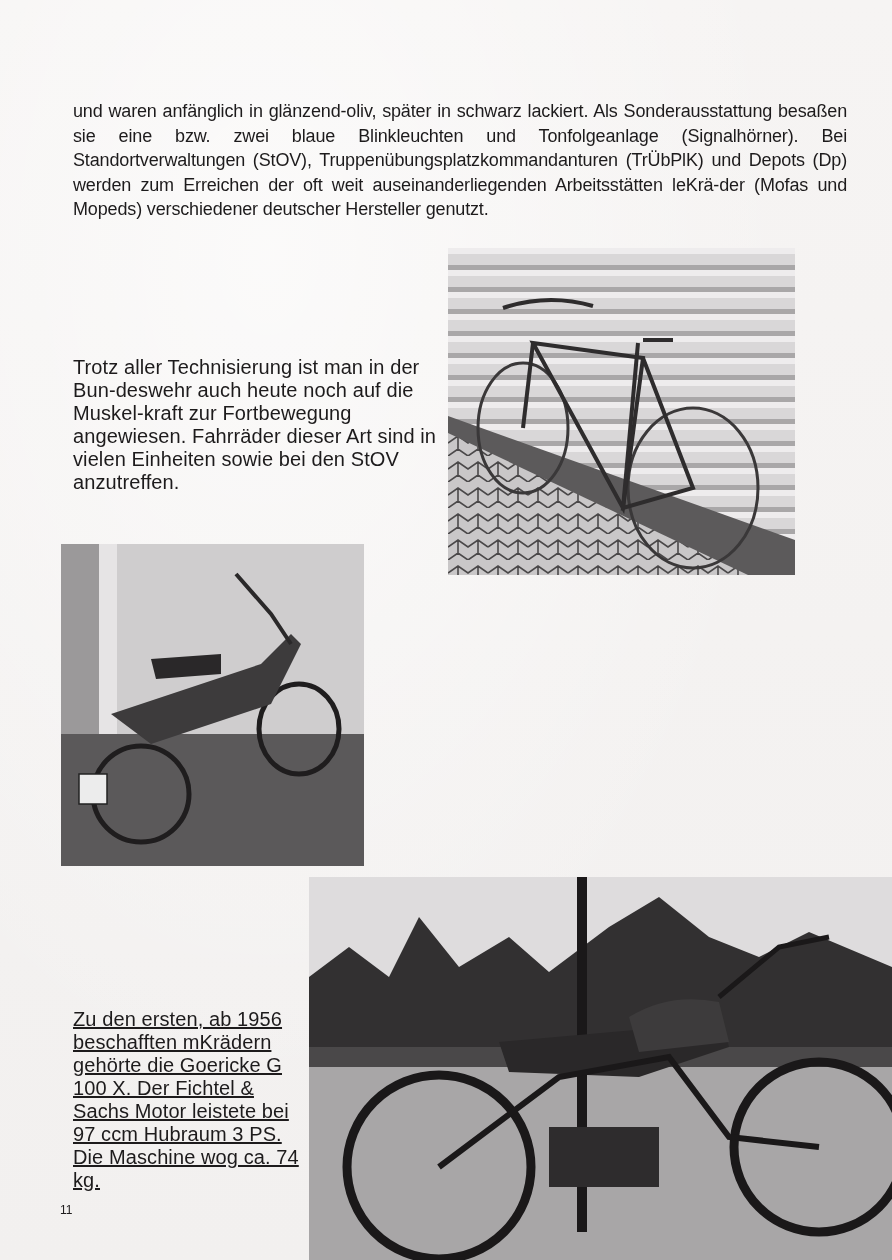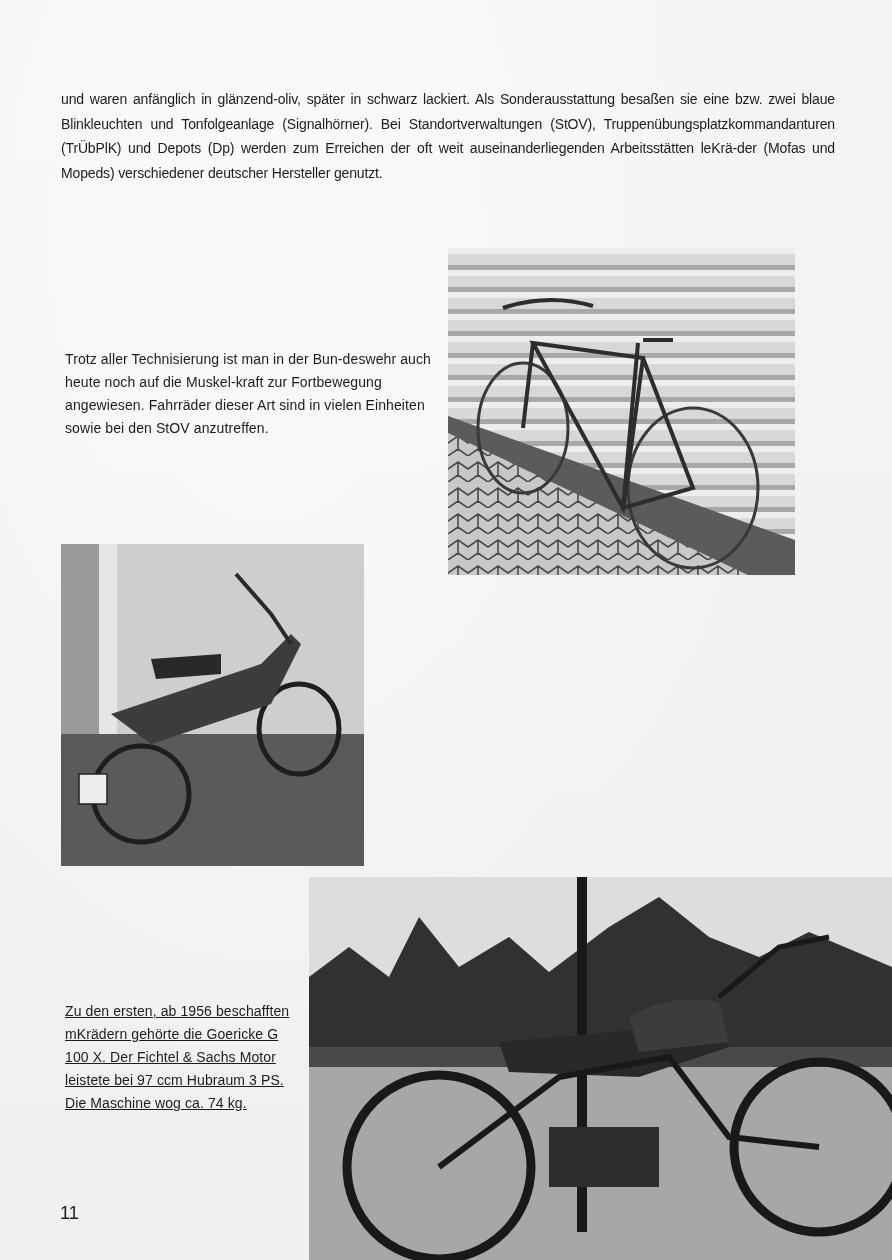--- a/index.html
+++ b/index.html
@@ -20,50 +20,50 @@
       inset: 0;
       background:
         radial-gradient(ellipse at 30% 20%, rgba(255,255,255,0.6), rgba(240,237,236,0) 60%),
         linear-gradient(180deg, #f6f4f3 0%, #f2f0ef 100%);
     }
     .intro {
       position: absolute;
       left: 61px;
       top: 87px;
       width: 774px;
-      font-size: 14px;
+      font-size: 18px;
       line-height: 24.6px;
       text-align: justify;
-      margin: 0;
+      margin: 12px;
       letter-spacing: -0.15px;
     }
     .caption {
       position: absolute;
-      margin: 4px;
-      font-size: 14px;
+      margin: 12px;
+      font-size: 20px;
       line-height: 23px;
       letter-spacing: 0.1px;
     }
     .cap-bicycle { left: 61px; top: 344px; width: 370px; }
     .cap-moped { left: 428px; top: 665px; width: 350px; }
     .cap-goericke { left: 61px; top: 996px; width: 240px; text-decoration: underline; }
     .photo {
       position: absolute;
       overflow: hidden;
       background: #8a8889;
     }
     .photo svg { display: block; width: 100%; height: 100%; }
     .ph-bicycle { left: 448px; top: 248px; width: 347px; height: 327px; }
     .ph-moped { left: 61px; top: 544px; width: 303px; height: 322px; }
     .ph-goericke { left: 309px; top: 877px; width: 583px; height: 383px; }
     .page-number {
       position: absolute;
       left: 60px;
       top: 1203px;
-      font-size: 18px;
+      font-size: 12px;
     }
   </style>
 </head>
 <body>
 
 <div class="page">
 
   <p class="intro">und waren anfänglich in glänzend-oliv, später in schwarz lackiert. Als Sonderausstattung besaßen sie eine bzw. zwei blaue Blinkleuchten und Tonfolgeanlage (Signalhörner). Bei Standortverwaltungen (StOV), Truppenübungsplatzkommandanturen (TrÜbPlK) und Depots (Dp) werden zum Erreichen der oft weit auseinanderliegenden Arbeitsstätten leKrä-der (Mofas und Mopeds) verschiedener deutscher Hersteller genutzt.</p>
 
   <div class="photo ph-bicycle">

